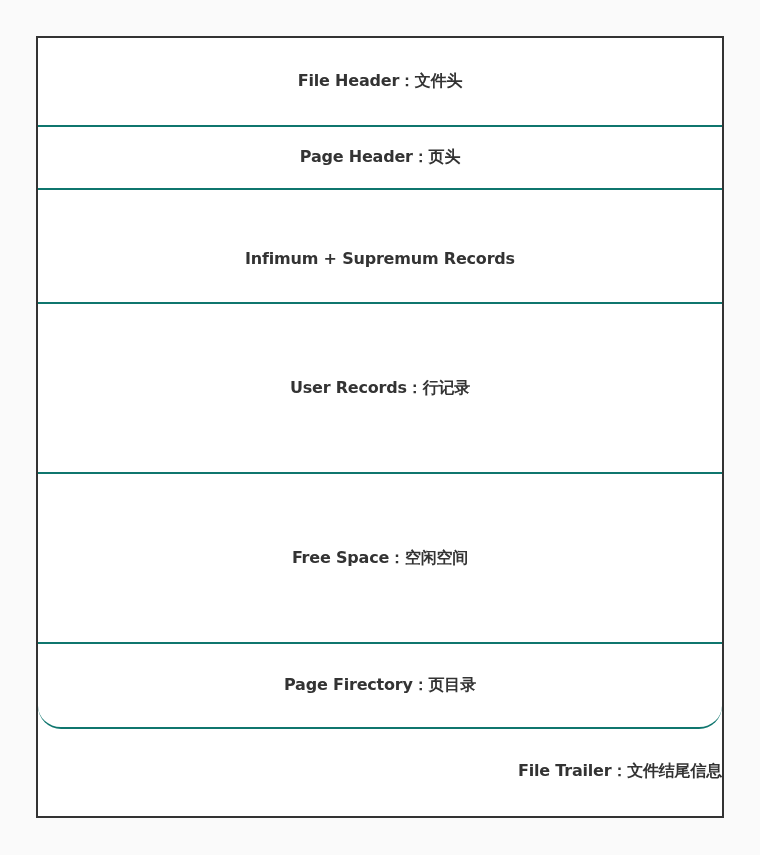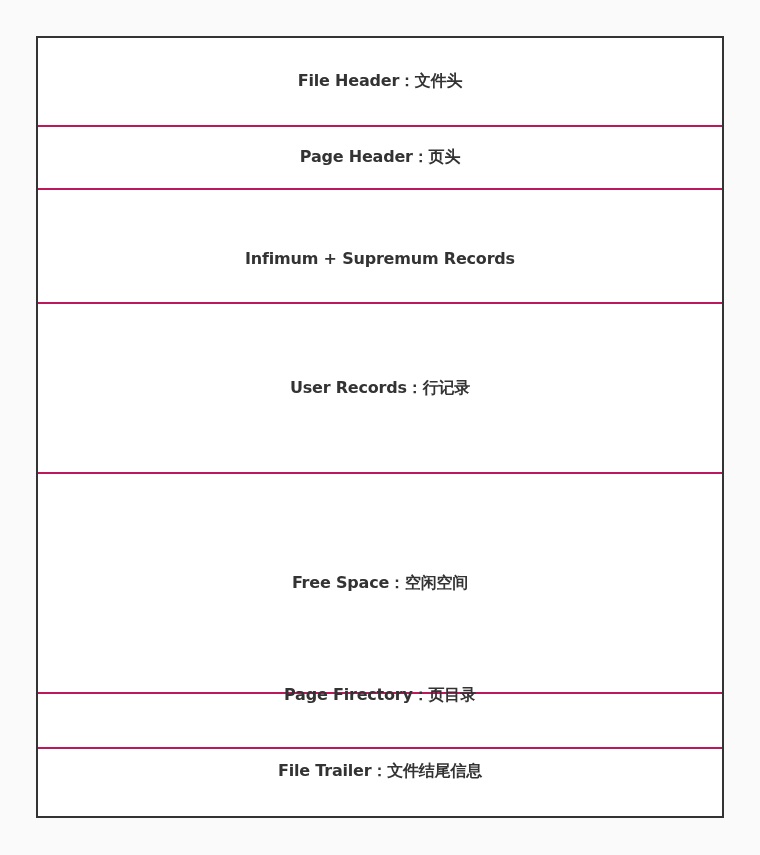--- a/index.html
+++ b/index.html
@@ -21,21 +21,21 @@
       box-sizing: content-box;
     }
     .section {
       position: absolute;
       left: 0;
       width: 684px;
       display: flex;
       align-items: center;
       justify-content: center;
       box-sizing: border-box;
-      border-bottom: 2px solid #be185d;
+      border-bottom: 2px solid #0f766e;
     }
     .section.last { border-bottom: none; }
     .label {
       font-family: "DejaVu Sans", "Liberation Sans", sans-serif;
       font-weight: bold;
       font-size: 16px;
       color: #333333;
       white-space: nowrap;
       letter-spacing: -0.2px;
     }
@@ -49,22 +49,22 @@
   </div>
   <div class="section" style="top:89px; height:63px;">
     <span class="label">Page Header：页头</span>
   </div>
   <div class="section" style="top:176px; height:90px;text-align:right;">
     <span class="label">Infimum + Supremum Records</span>
   </div>
   <div class="section" style="top:266px; height:170px;">
     <span class="label">User Records：行记录</span>
   </div>
-  <div class="section" style="top:436px; height:220px;">
+  <div class="section" style="top:436px; height:170px;">
     <span class="label">Free Space：空闲空间</span>
   </div>
-  <div class="section" style="top:606px; height:105px;">
+  <div class="section" style="top:606px; height:85px;border-radius:23px;">
     <span class="label">Page Firectory：页目录</span>
   </div>
-  <div class="section last" style="top:691px; height:85px;">
+  <div class="section last" style="top:691px; height:85px;justify-content:flex-end;">
     <span class="label">File Trailer：文件结尾信息</span>
   </div>
 </div>
 
 </body></html>

